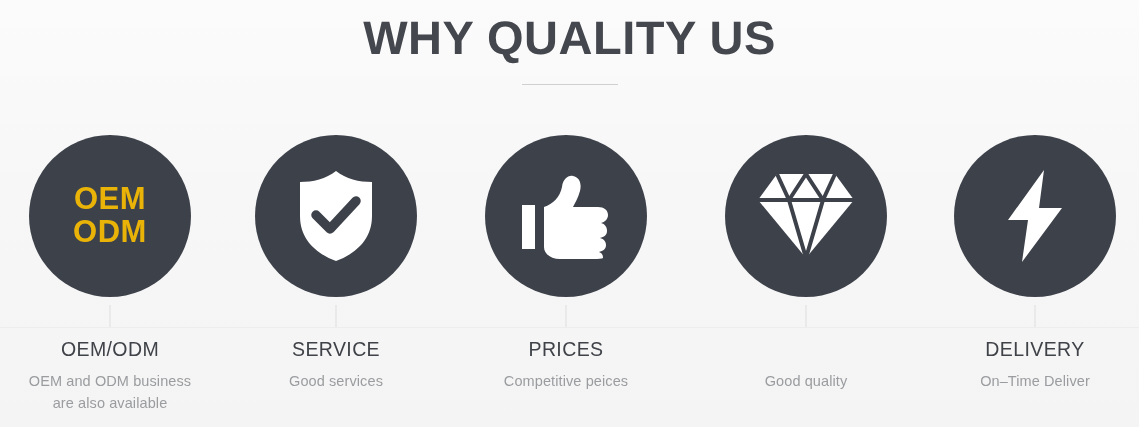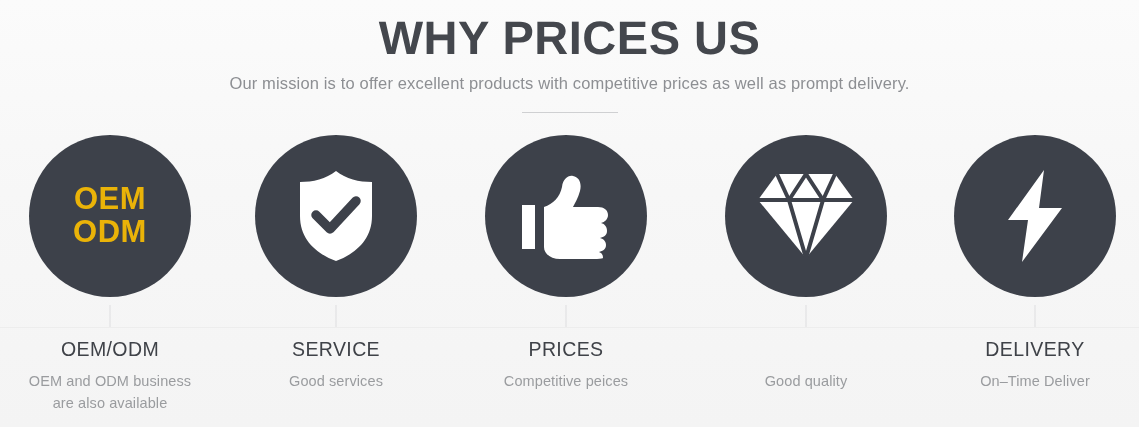--- a/index.html
+++ b/index.html
@@ -148,22 +148,21 @@
     letter-spacing: 0.1px;
     white-space: pre-line;
   }
 </style>
 </head>
 <body>
 
 <div class="page"></div>
 
 <div class="header">
-  <div class="page-title">WHY PRICES US</div>
-  <div class="page-subtitle">Our mission is to offer excellent products with competitive prices as well as prompt delivery.</div>
+  <div class="page-title">WHY QUALITY US</div>
   <div class="title-divider"></div>
 </div>
 
 <div class="features">
 
   <div class="feature f0">
     <div class="circle">
       <div class="oem-text">
         <div>OEM</div>
         <div>ODM</div>

